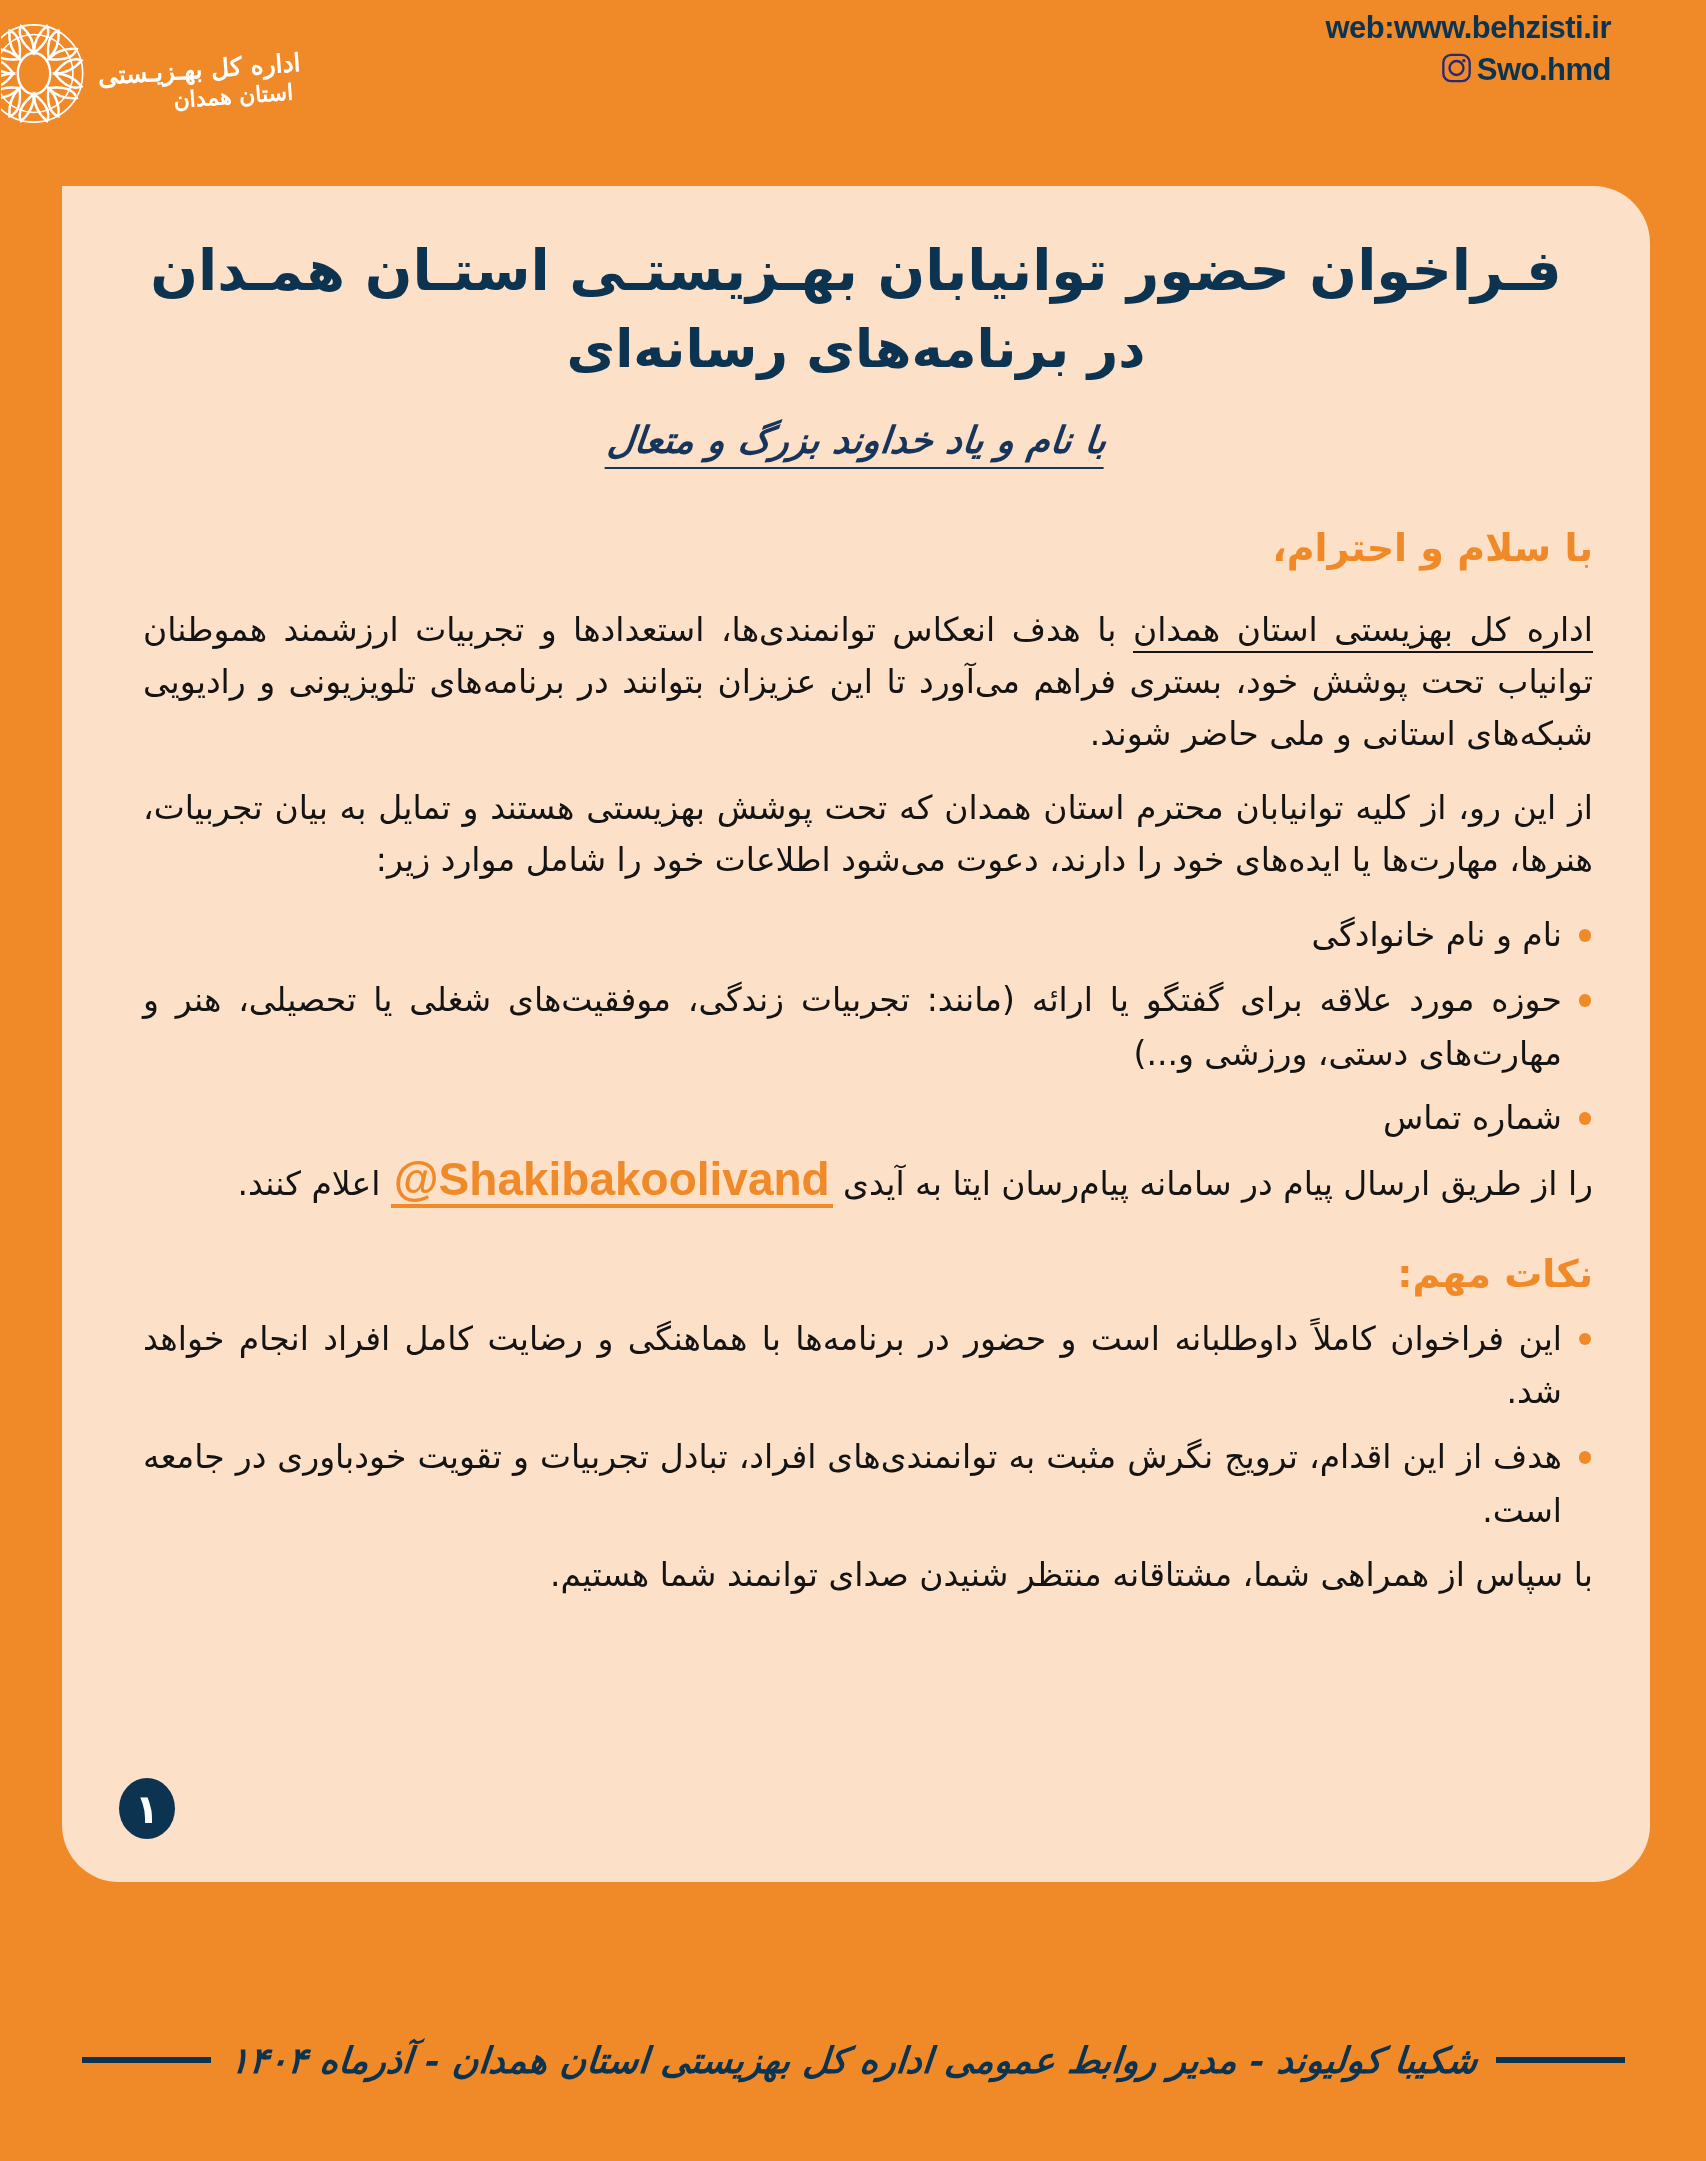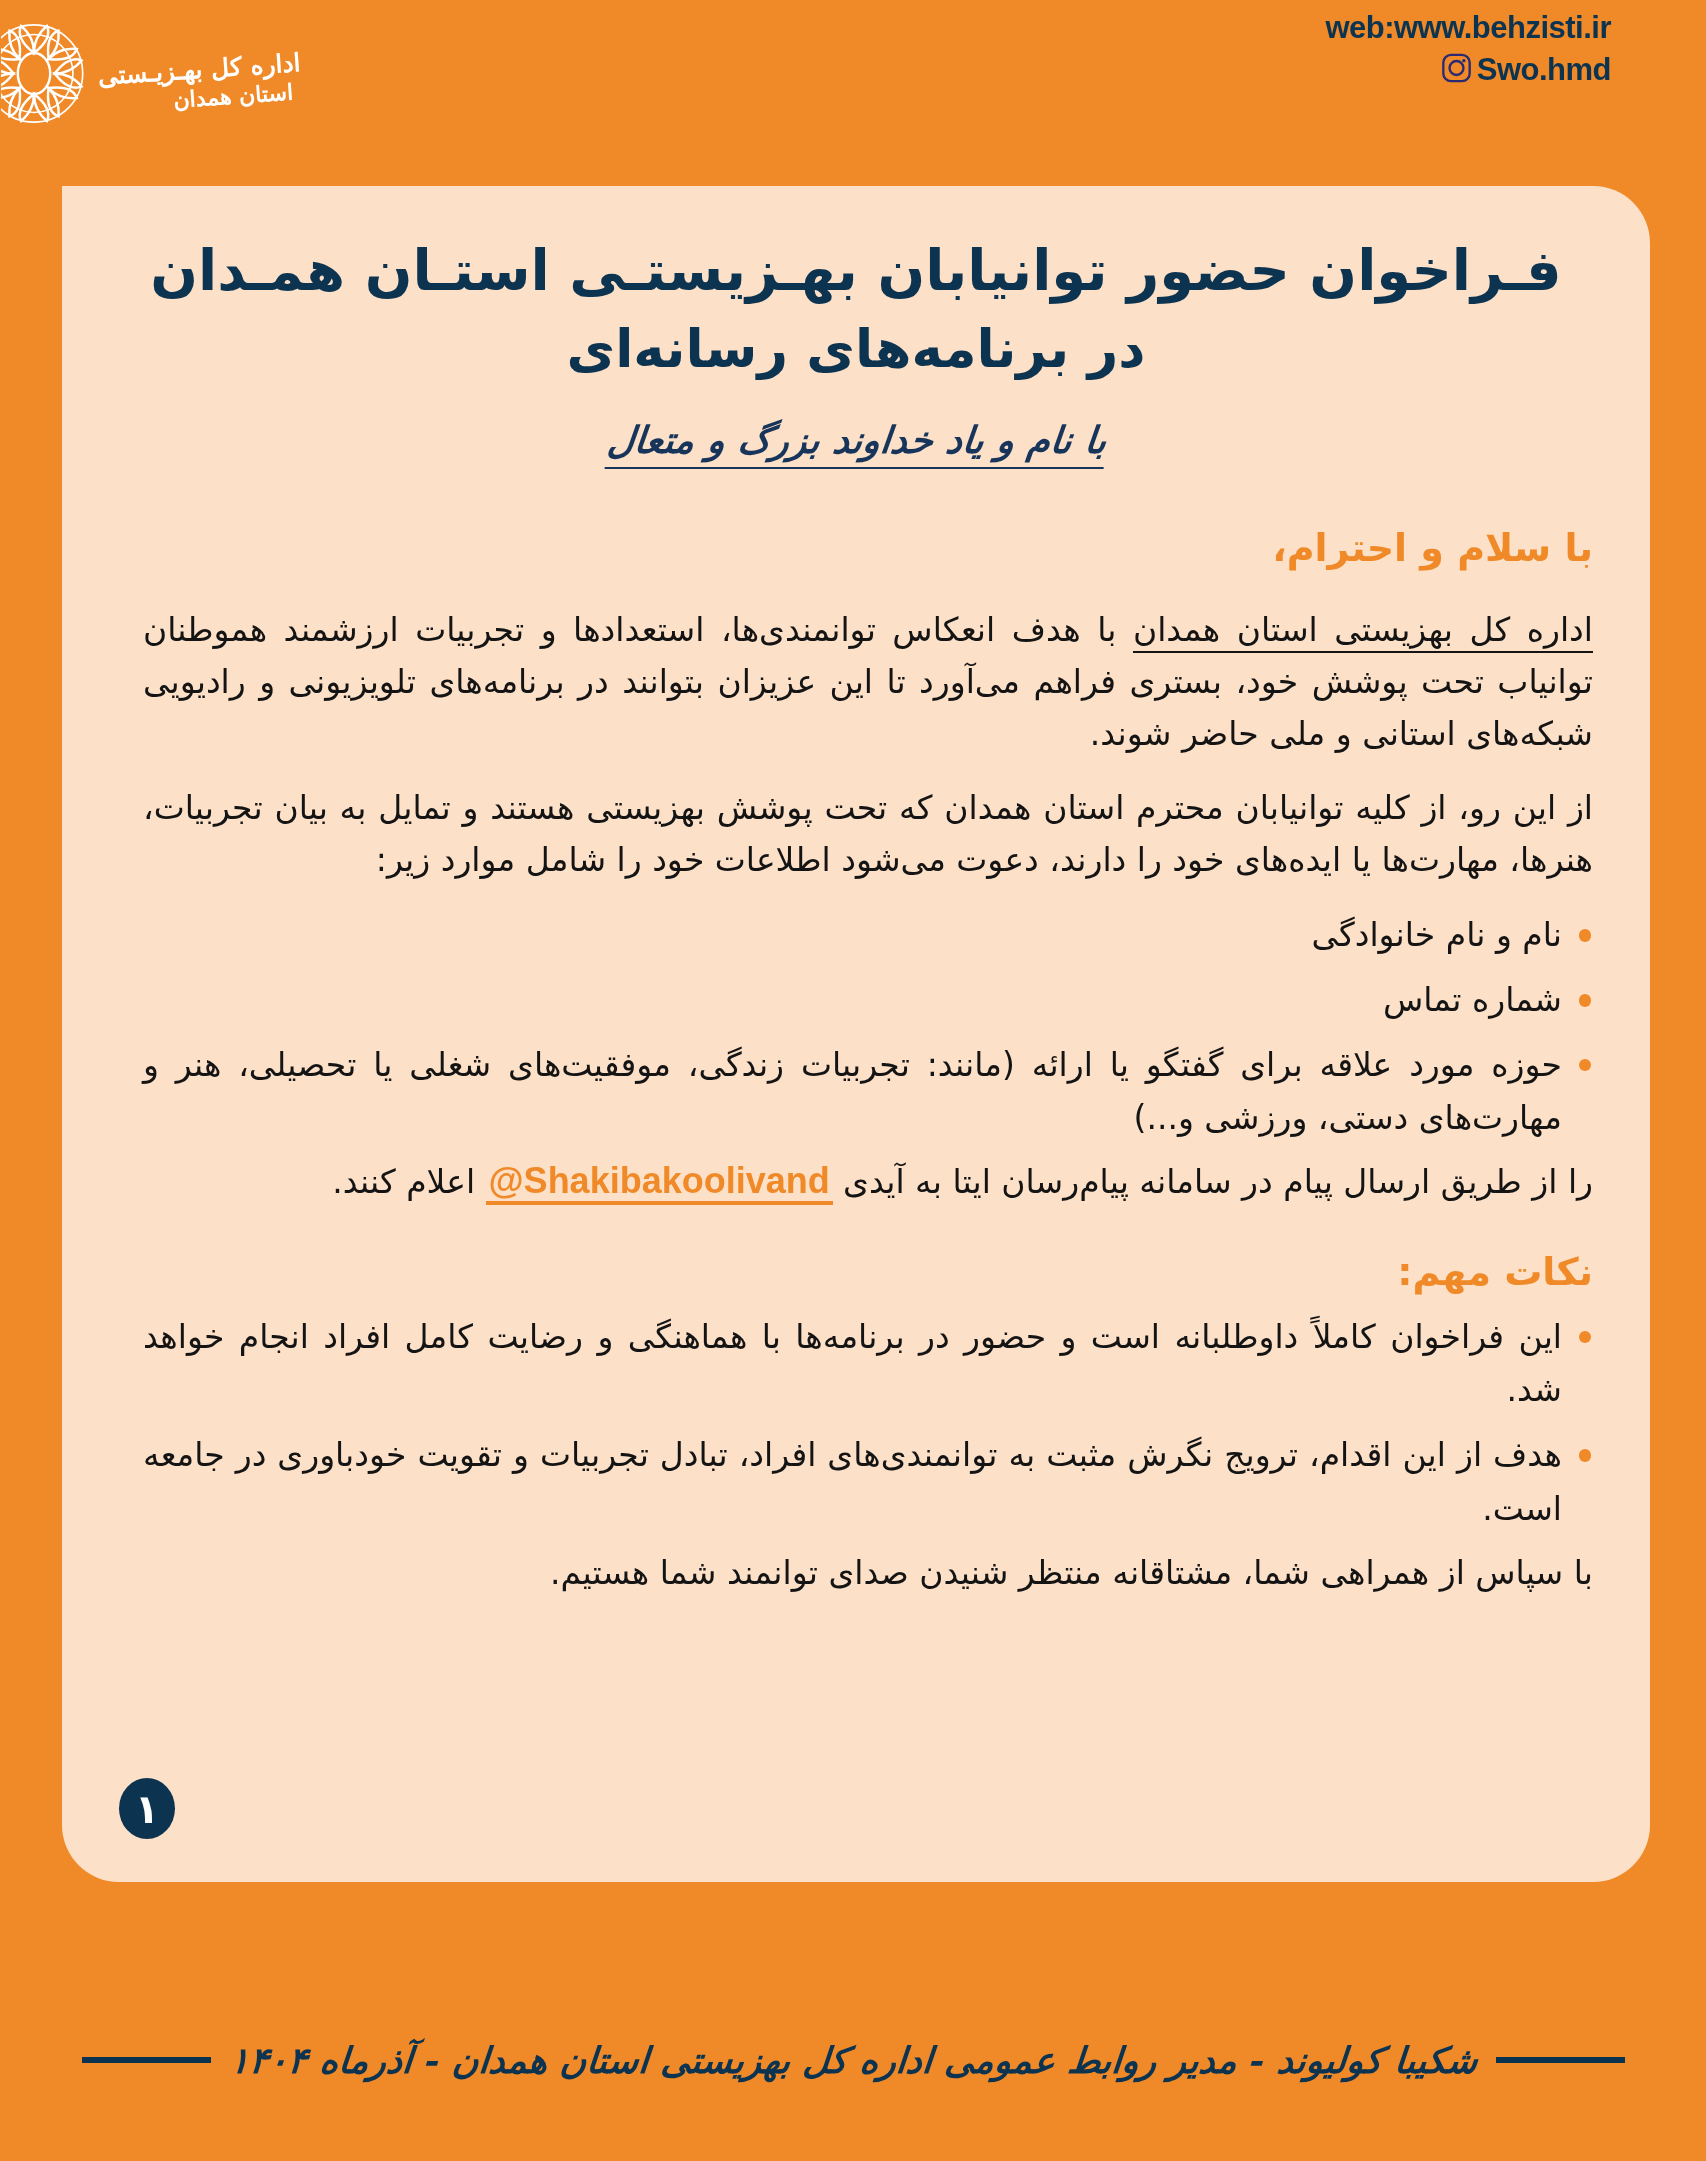--- a/index.html
+++ b/index.html
@@ -187,21 +187,21 @@
     font-size: 33px;
     line-height: 1.6;
     font-weight: 500;
     text-align: right;
     margin: 4.8px 0 0 0;
   }
   .handle {
     color: #F08A28;
     font-family: "Liberation Sans", sans-serif;
     font-weight: 700;
-    font-size: 36px;
+    font-size: 46px;
     border-bottom: 4.3px solid #F08A28;
     padding: 0 2.9px 1.9px 2.9px;
     direction: ltr;
     display: inline-block;
     line-height: 1;
   }
 
   .notes-head {
     color: #F08A28;
     font-size: 38px;
@@ -352,22 +352,22 @@
   <div class="body-area">
 
     <div class="salam">با سلام و احترام،</div>
 
     <p class="para"><span class="ul-seg">اداره کل بهزیستی استان همدان</span><span> با هدف انعکاس توانمندی‌ها، استعدادها و تجربیات ارزشمند هموطنان توانیاب تحت پوشش خود، بستری فراهم می‌آورد تا این عزیزان بتوانند در برنامه‌های تلویزیونی و رادیویی شبکه‌های استانی و ملی حاضر شوند.</span></p>
 
     <p class="para">از این رو، از کلیه توانیابان محترم استان همدان که تحت پوشش بهزیستی هستند و تمایل به بیان تجربیات، هنرها، مهارت‌ها یا ایده‌های خود را دارند، دعوت می‌شود اطلاعات خود را شامل موارد زیر:</p>
 
     <ul class="blist">
       <li>نام و نام خانوادگی</li>
+      <li>حوزه مورد علاقه برای گفتگو یا ارائه (مانند: تجربیات زندگی، موفقیت‌های شغلی یا تحصیلی، هنر و مهارت‌های دستی، ورزشی و...)</li>
       <li>شماره تماس</li>
-      <li>حوزه مورد علاقه برای گفتگو یا ارائه (مانند: تجربیات زندگی، موفقیت‌های شغلی یا تحصیلی، هنر و مهارت‌های دستی، ورزشی و...)</li>
     </ul>
 
     <p class="submit-line"><span>را از طریق ارسال پیام در سامانه پیام‌رسان ایتا به آیدی </span><span class="handle">@Shakibakoolivand</span><span> اعلام کنند.</span></p>
 
     <div class="notes-head">نکات مهم:</div>
 
     <ul class="blist">
       <li>این فراخوان کاملاً داوطلبانه است و حضور در برنامه‌ها با هماهنگی و رضایت کامل افراد انجام خواهد شد.</li>
       <li>هدف از این اقدام، ترویج نگرش مثبت به توانمندی‌های افراد، تبادل تجربیات و تقویت خودباوری در جامعه است.</li>
     </ul>

